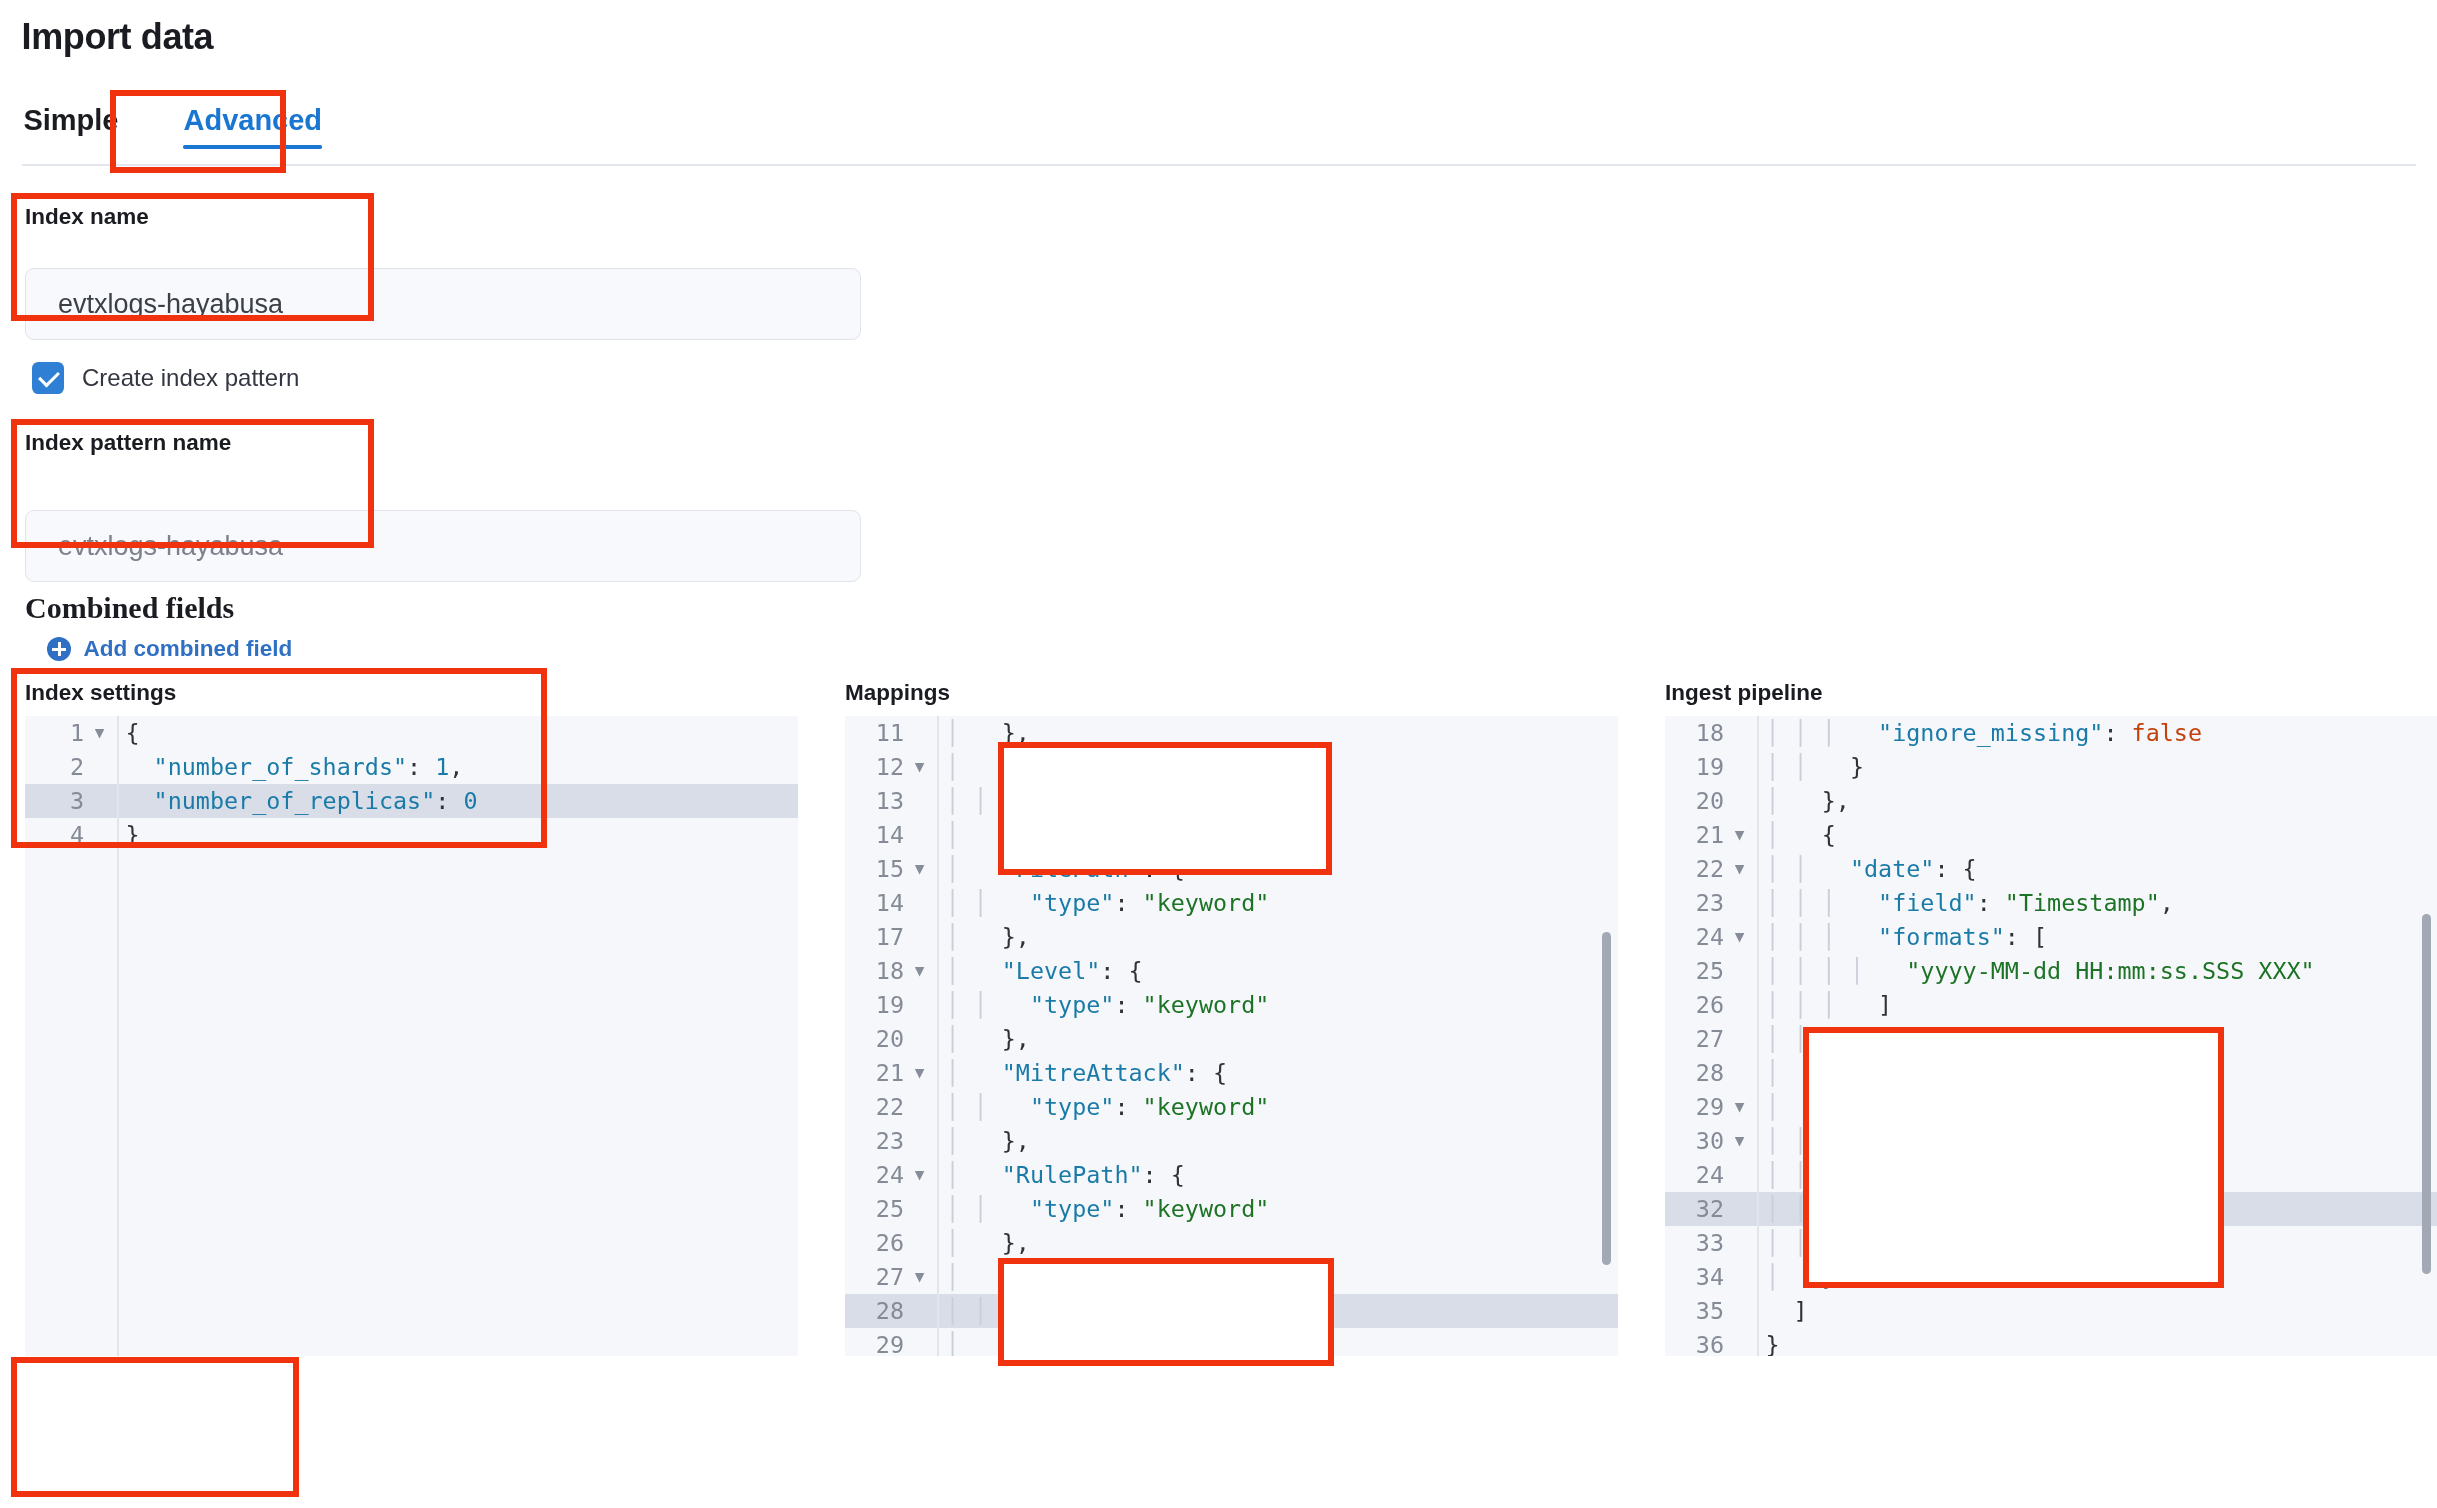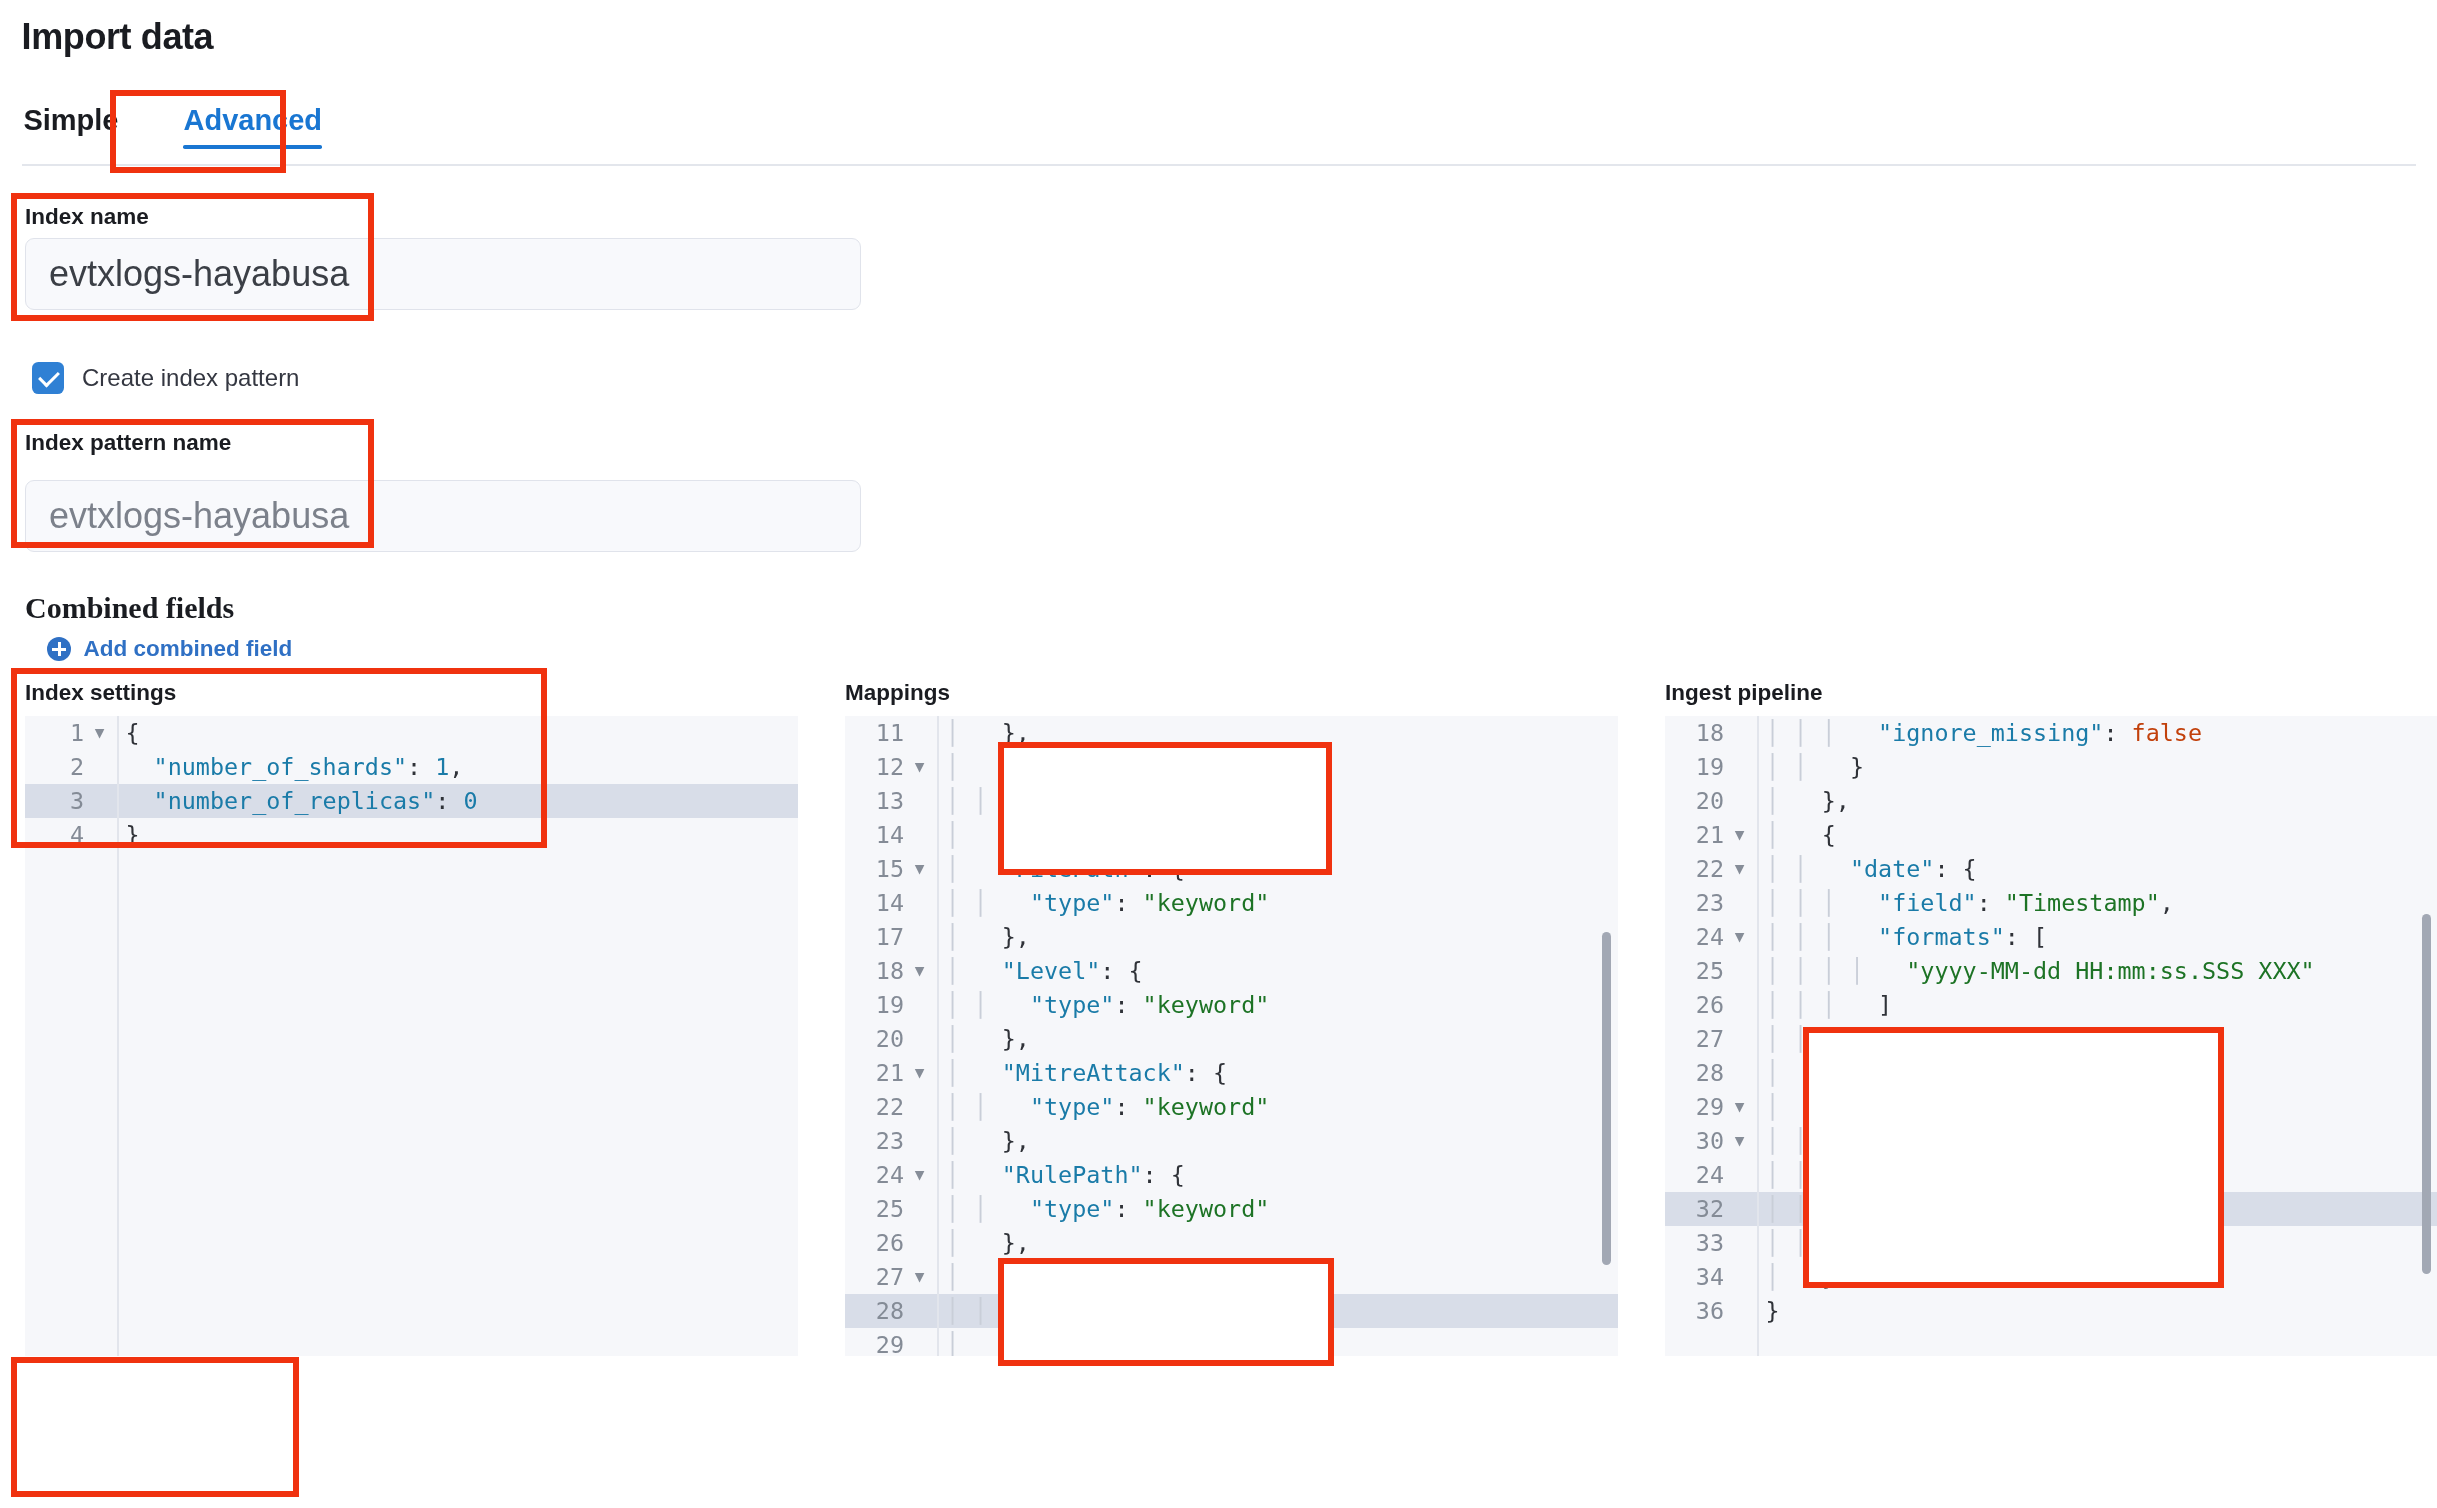--- a/index.html
+++ b/index.html
@@ -67,22 +67,23 @@
     color: #1a1c21;
   }
   .txt-input {
     width: 836px;
     height: 72px;
     border: 1.3px solid #e0e3eb;
     border-radius: 9px;
     background: #f8f9fc;
     display: flex;
     align-items: center;
-    padding: 0 23px;
-    font-size: 36px;
+    padding: 0 32px;
+    font-size: 27px;
+    margin-top: 30px;
   }
   .txt-input.filled { color: #3b3f46; }
   .txt-input.placeholder { color: #7c818b; }
 
   #index-name-label  { position: absolute; left: 25px; top: 204px; }
   #index-name-input  { position: absolute; left: 25px; top: 238px; }
 
   .checkbox-row {
     position: absolute;
     left: 32px; top: 362px;
@@ -302,20 +303,21 @@
     <div class="ed-line"><span class="ln">25</span><span class="fold"></span><span class="code"><span class="ig">│ </span><span class="ig">│ </span><span class="ig">│ </span><span class="ig">│ </span><span class="p">  </span><span class="s">"yyyy-MM-dd HH:mm:ss.SSS XXX"</span></span></div>
     <div class="ed-line"><span class="ln">26</span><span class="fold"></span><span class="code"><span class="ig">│ </span><span class="ig">│ </span><span class="ig">│ </span><span class="p">  ]</span></span></div>
     <div class="ed-line"><span class="ln">27</span><span class="fold"></span><span class="code"><span class="ig">│ </span><span class="ig">│ </span><span class="p">  }</span></span></div>
     <div class="ed-line"><span class="ln">28</span><span class="fold"></span><span class="code"><span class="ig">│ </span><span class="p">  },</span></span></div>
     <div class="ed-line"><span class="ln">29</span><span class="fold">▼</span><span class="code"><span class="ig">│ </span><span class="p">  {</span></span></div>
     <div class="ed-line"><span class="ln">30</span><span class="fold">▼</span><span class="code"><span class="ig">│ </span><span class="ig">│ </span><span class="p">  </span><span class="k">"remove"</span><span class="p">: {</span></span></div>
     <div class="ed-line"><span class="ln">24</span><span class="fold"></span><span class="code"><span class="ig">│ </span><span class="ig">│ </span><span class="ig">│ </span><span class="p">  </span><span class="k">"field"</span><span class="p">: </span><span class="s">"message"</span><span class="p">,</span></span></div>
     <div class="ed-line hl"><span class="ln">32</span><span class="fold"></span><span class="code"><span class="ig">│ </span><span class="ig">│ </span><span class="ig">│ </span><span class="p">  </span><span class="k">"field"</span><span class="p">: </span><span class="s">"Timestamp"</span></span></div>
     <div class="ed-line"><span class="ln">33</span><span class="fold"></span><span class="code"><span class="ig">│ </span><span class="ig">│ </span><span class="p">  }</span></span></div>
     <div class="ed-line"><span class="ln">34</span><span class="fold"></span><span class="code"><span class="ig">│ </span><span class="p">  }</span></span></div>
+    <div class="ed-line"><span class="ln">35</span><span class="fold"></span><span class="code"><span class="p">  ]</span></span></div>
     <div class="ed-line"><span class="ln">36</span><span class="fold"></span><span class="code"><span class="p">}</span></span></div>
   </div>
 
 <button class="import-btn">Import</button>
 
 <div class="anno" style="left:110px; top:90px;  width:176px; height:83px;"></div>
 <div class="anno" style="left:10.8px;  top:193px;  width:363px; height:128px;"></div>
 <div class="anno" style="left:10.8px;  top:419px;  width:363px; height:129px;"></div>
 <div class="anno" style="left:10.8px;  top:668px;  width:536px; height:180px;"></div>
 <div class="anno white" style="left:998px; top:742px; width:334px; height:133px;"></div>

